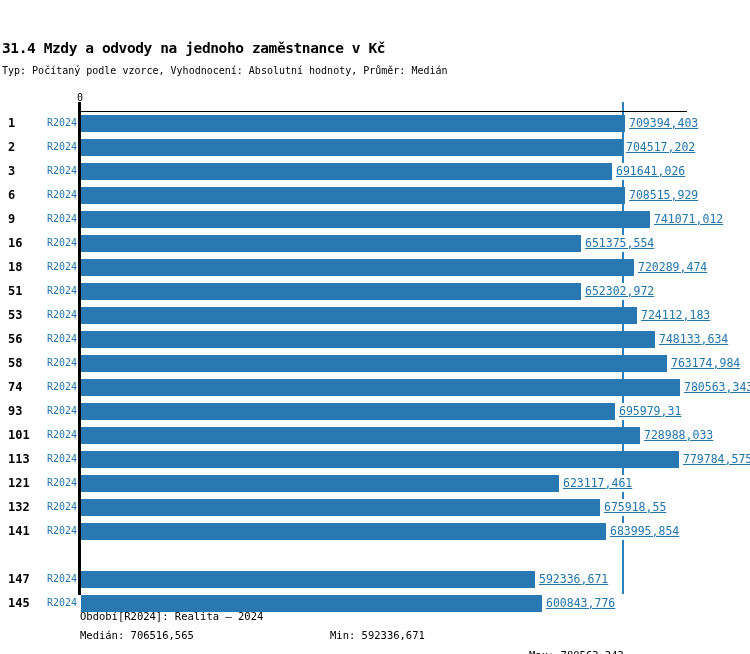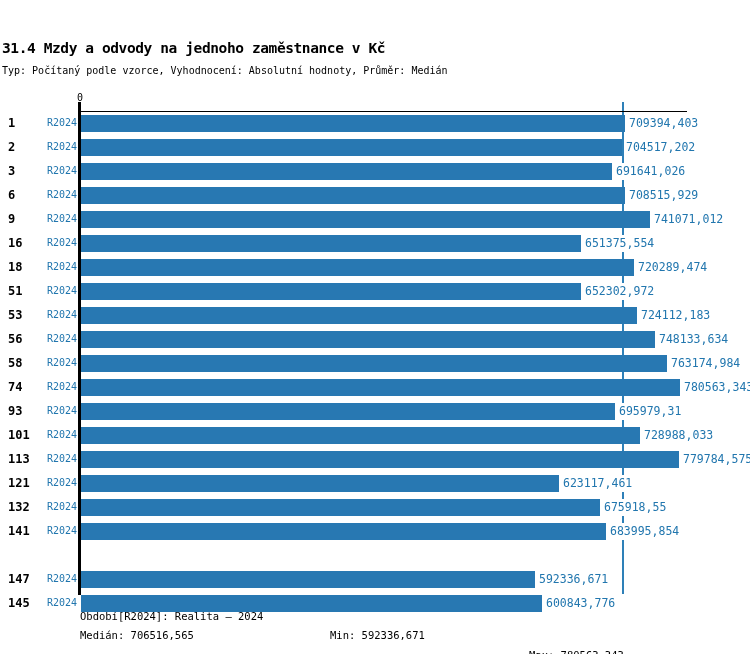--- a/index.html
+++ b/index.html
@@ -53,21 +53,21 @@
   .row-series {
     position: absolute; left: 36px; top: 0; width: 41px; height: 24px;
     line-height: 24px; text-align: right; font-size: 10px;
   }
   .bar {
     position: absolute; top: 3.5px; height: 17px; left: 81px; z-index: 1;
   }
   .bar-value {
     position: absolute; top: 3.5px; height: 17px; line-height: 17px;
     font-size: 11.5px; background: #ffffff; padding: 0 2px;
-    white-space: nowrap; z-index: 2;
+    white-space: nowrap; z-index: 2; text-decoration: underline;
   }
   .footer-period { left: 80px; top: 610px; font-size: 10.5px; white-space: nowrap; }
   .footer-median { left: 80px; top: 629px; font-size: 10.5px; white-space: nowrap; }
   .footer-min { left: 330px; top: 629px; font-size: 10.5px; white-space: nowrap; }
   .footer-max { left: 529px; top: 649px; font-size: 10.5px; white-space: nowrap; }
 </style>
 </head>
 <body>
 
 <div id="screen">

